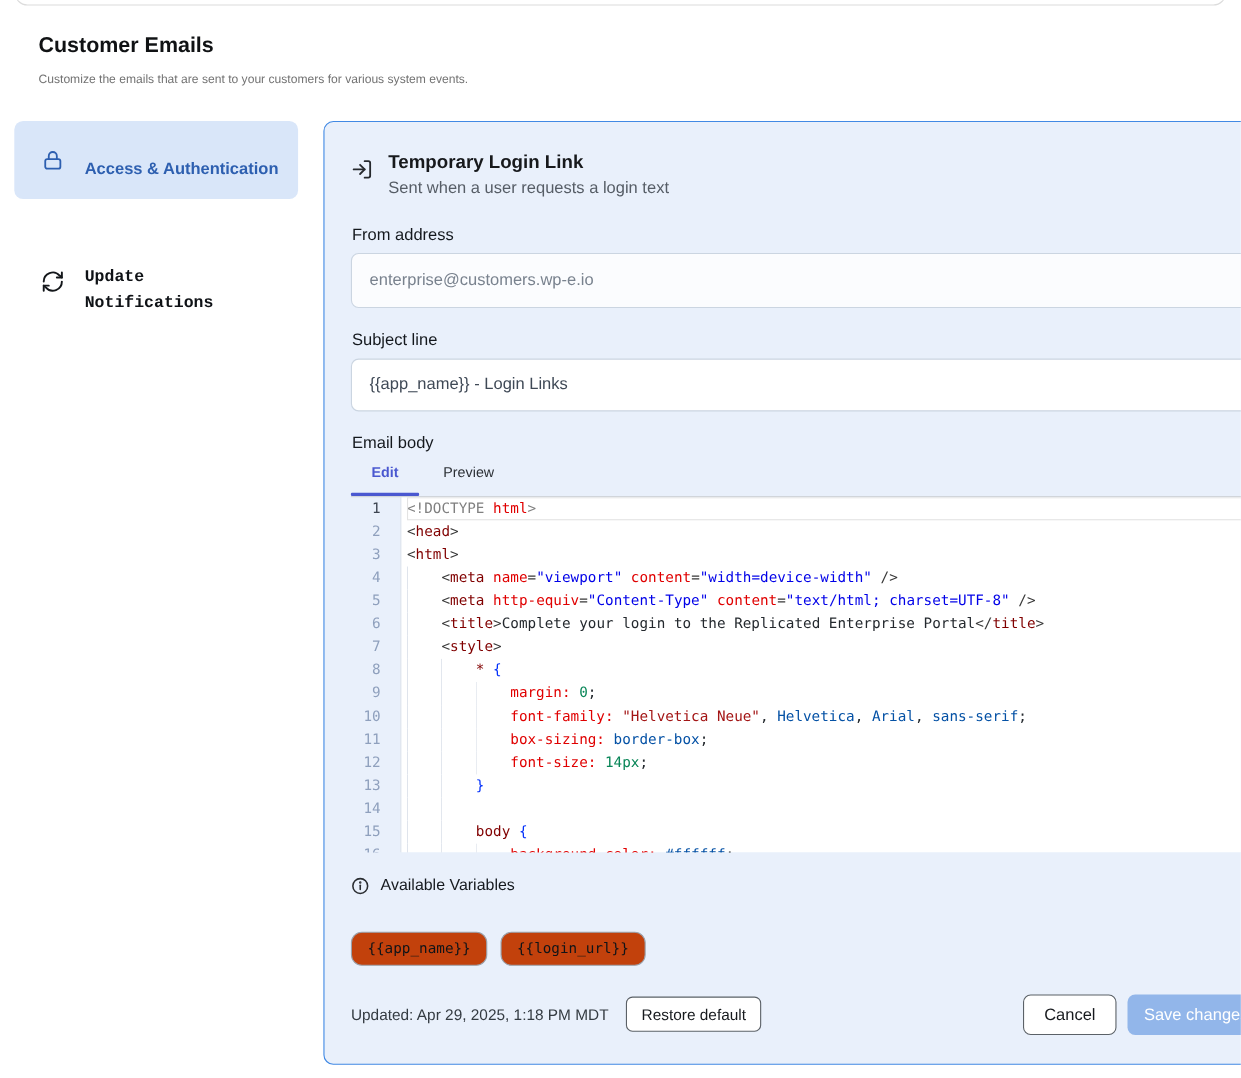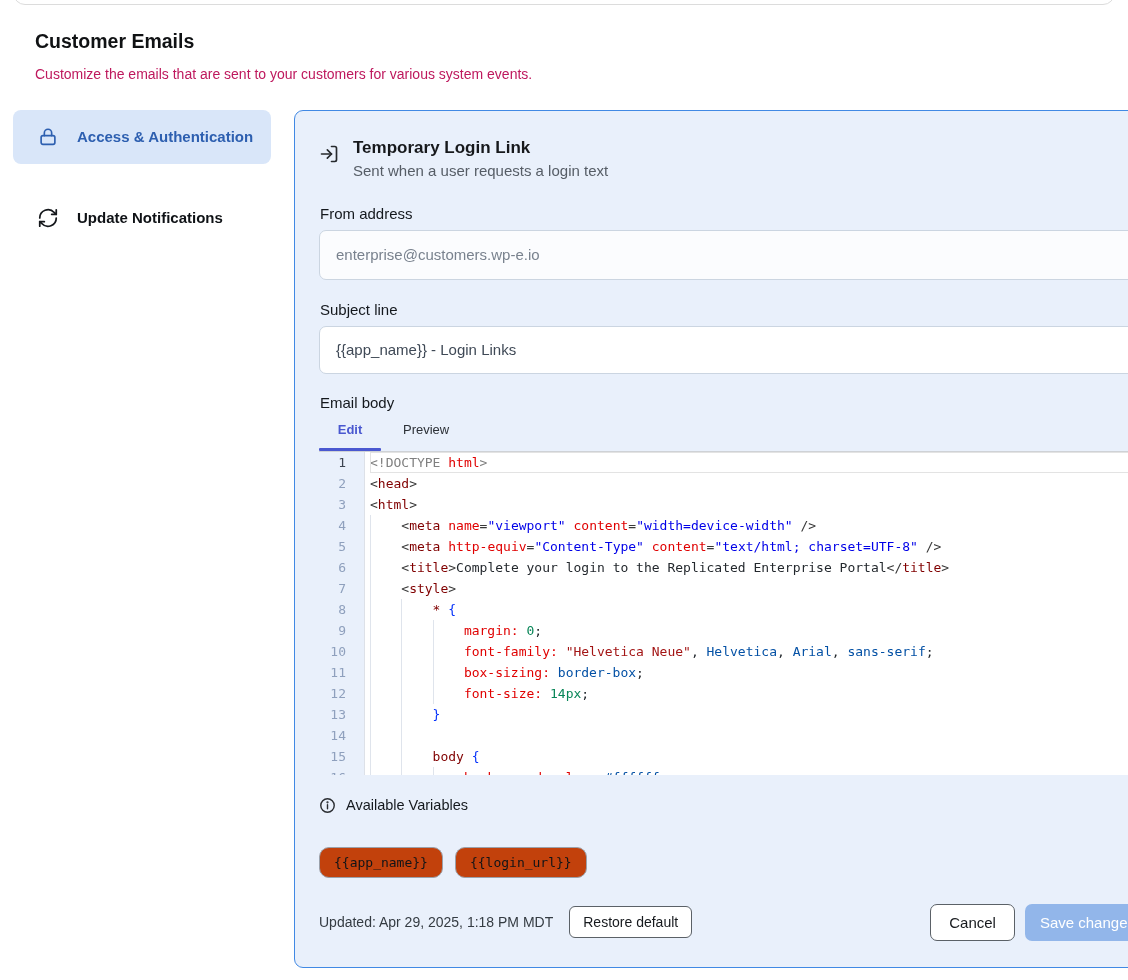--- a/index.html
+++ b/index.html
@@ -5,30 +5,30 @@
   * { margin:0; padding:0; box-sizing:border-box; }
   html,body { width:1128px; height:980px; background:#ffffff; overflow:hidden;
               font-family:"Liberation Sans", sans-serif; color:#16191d; }
   .stage { position:relative; width:1128px; height:980px; }
 
   
   .top-edge { position:absolute; top:-32px; left:13px; right:13px; height:37px;
               border:1px solid #dcdcdc; border-radius:12px; background:#fff; }
 
   .page-title { position:absolute; left:35px; top:30px; font-size:19.5px; font-weight:700; color:#101214; }
-  .page-desc  { position:absolute; left:35px; top:66px; font-size:14px; color:#be185d; }
+  .page-desc  { position:absolute; left:35px; top:66px; font-size:11px; color:#737373; }
 
   
   .sidebar { position:absolute; left:13px; top:110px; width:258px; }
   .side-item { display:flex; align-items:center; gap:18px; padding:15px 14px 15px 24px;
                border-radius:8px; cursor:pointer; font-size:15px; font-weight:600; color:#0f1216; }
   .side-item.active { background:#d9e6f9; color:#2d5fb0; }
-  .side-item + .side-item { margin-top:27px; }
+  .side-item + .side-item { margin-top:27px;font-family:Liberation Mono, monospace; }
   .side-item .icn { flex:none; width:22px; height:22px; display:flex; align-items:center; justify-content:center; }
-  .side-label { line-height:1.6; }
+  .side-label { line-height:1.6;margin-top:17px; }
 
   
   .panel { position:absolute; left:294px; top:110px; width:881px;
            background:#e9f0fb; border:1px solid #4189e4; border-radius:9px;
            padding:26px 24px; }
 
   .panel-head { display:flex; align-items:flex-start; gap:14px; }
   .panel-head .head-icn { margin-top:7px; }
   .panel-title { font-size:17px; font-weight:700; color:#17191c; line-height:1.35; }
   .panel-sub { font-size:15px; color:#565d66; margin-top:2px; }

